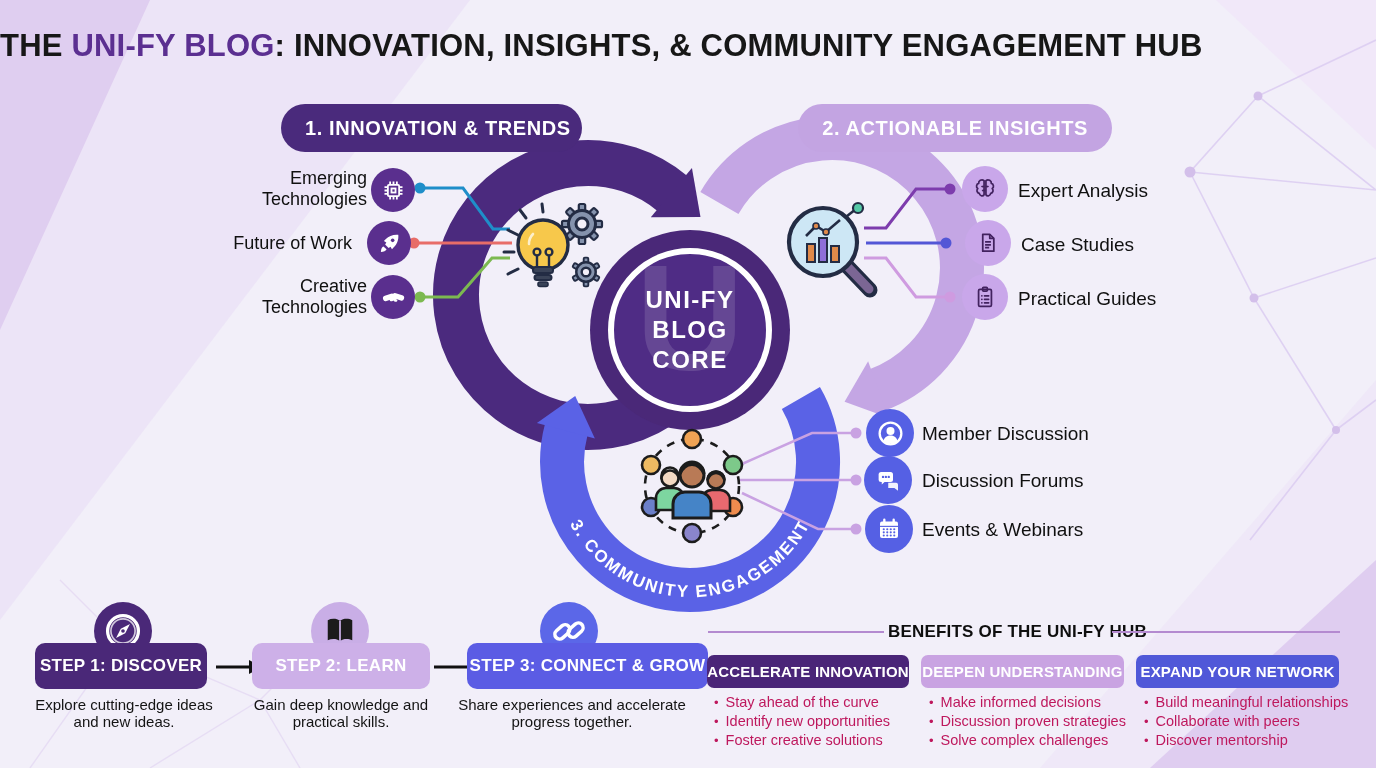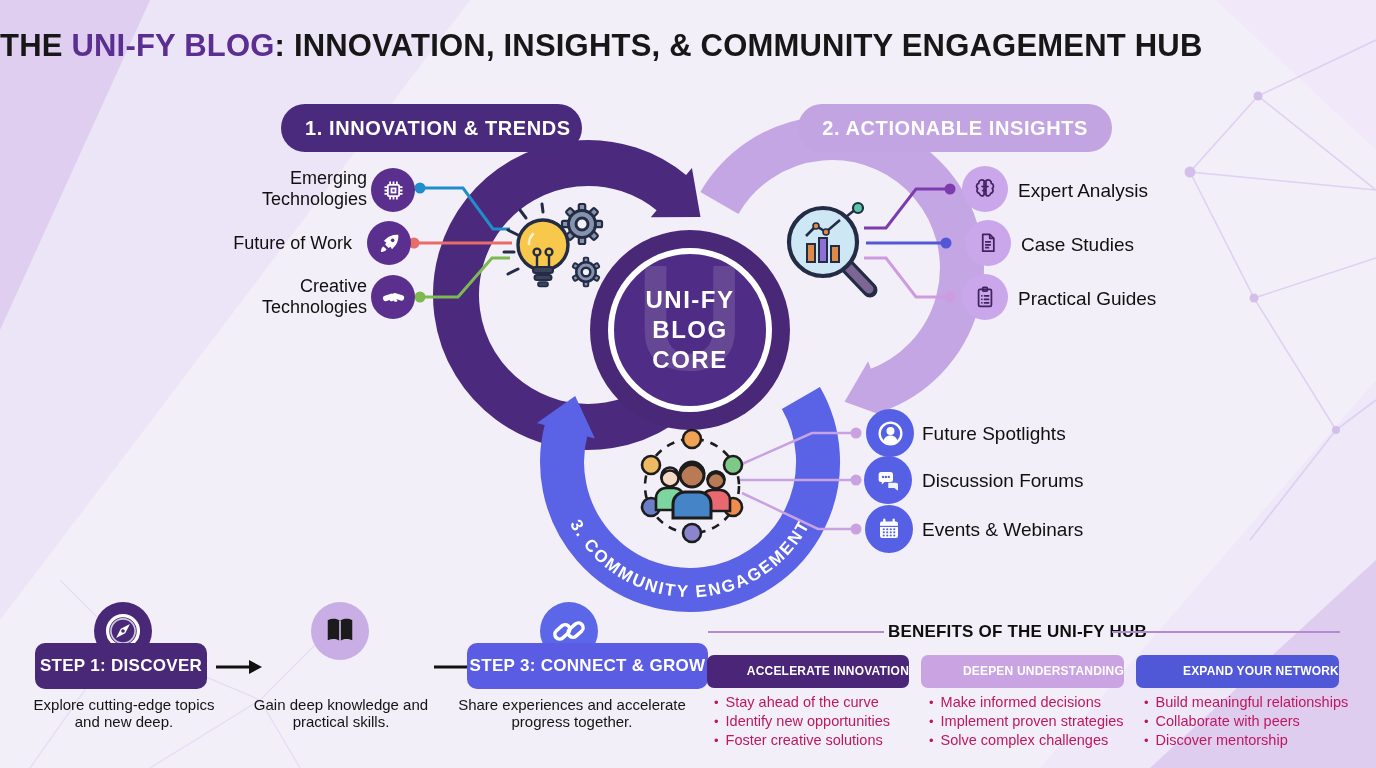--- a/index.html
+++ b/index.html
@@ -38,21 +38,21 @@
   .step-box{position:absolute;top:643px;height:46px;border-radius:10px;color:#fff;font-weight:bold;
         font-size:17px;text-align:center;line-height:46px;letter-spacing:0.3px;}
   .step-icon{position:absolute;top:602px;width:58px;height:58px;border-radius:50%;
         display:flex;align-items:center;justify-content:center;}
   .step-desc{position:absolute;top:696px;text-align:center;font-size:15px;line-height:17px;color:#141414;}
   
   .benefit-heading{position:absolute;left:888px;top:622px;width:220px;text-align:center;
         font-weight:bold;font-size:17px;color:#0e0e0e;letter-spacing:0.2px;white-space:nowrap;}
   .heading-line{position:absolute;top:631px;height:2px;background:#b48ad0;}
   .benefit-pill{position:absolute;top:655px;height:33px;border-radius:7px;color:#fff;font-weight:bold;
-        font-size:12px;text-align:right;line-height:33px;letter-spacing:0.2px;}
+        font-size:15px;text-align:center;line-height:33px;letter-spacing:0.2px;}
   .benefit-list{position:absolute;top:694px;width:215px;margin:0;padding:0;list-style:none;}
   .benefit-list li{font-size:14.5px;line-height:16.5px;color:#be185d;margin-bottom:1.5px;white-space:nowrap;}
   .benefit-list li::before{content:"•";margin:0 7px 0 2px;font-size:13px;}
 </style>
 </head>
 <body>
 
 <div class="canvas">
 
   <svg class="abs" width="1376" height="768" style="left:0;top:0;">
@@ -283,21 +283,21 @@
   </div>
   <div class="tlabel big" style="left:1018px;top:288px;">Practical Guides</div>
 
   <div class="icircle ic-blue" style="left:866px;top:409px;">
     <svg width="31" height="31" viewBox="0 0 24 24">
       <circle cx="12" cy="12" r="8.4" fill="none" stroke="#fff" stroke-width="1.8"></circle>
       <circle cx="12" cy="10" r="3.1" fill="#fff"></circle>
       <path d="M6.4 17.8c1-3 3.2-4.3 5.6-4.3s4.6 1.3 5.6 4.3a8.4 8.4 0 0 1-11.2 0z" fill="#fff"></path>
     </svg>
   </div>
-  <div class="tlabel big" style="left:922px;top:423px;">Future Spotlights</div>
+  <div class="tlabel big" style="left:922px;top:423px;">Member Discussion</div>
 
   <div class="icircle ic-blue" style="left:864px;top:456px;">
     <svg width="30" height="30" viewBox="0 0 24 24">
       <rect x="4.5" y="5.5" width="11.5" height="8" rx="2" fill="#fff"></rect>
       <path d="M7 13.2 L7 15.5 L9.5 13.4z" fill="#fff"></path>
       <circle cx="8" cy="9.5" r="0.95" fill="#5560e4"></circle>
       <circle cx="10.3" cy="9.5" r="0.95" fill="#5560e4"></circle>
       <circle cx="12.6" cy="9.5" r="0.95" fill="#5560e4"></circle>
       <path d="M12.2 14.2h6.3c.8 0 1.5.7 1.5 1.5v4.8l-2.9-2.1h-4.9z" fill="#fff" opacity="0.92"></path>
     </svg>
@@ -330,33 +330,34 @@
 
   <div class="step-icon" style="left:94px;background:#4a2878;">
     <svg width="44" height="44" viewBox="0 0 24 24">
       <circle cx="12" cy="12" r="8.4" stroke="#fff" stroke-width="1.8" fill="none"></circle>
       <circle cx="12" cy="12" r="6.6" stroke="#fff" stroke-width="0.9" fill="none" opacity="0.75"></circle>
       <polygon points="15.8,8.2 13.2,13.2 8.2,15.8 10.8,10.8" fill="#fff"></polygon>
       <circle cx="12" cy="12" r="1" fill="#4a2878"></circle>
     </svg>
   </div>
   <div class="step-box" style="left:35px;width:172px;background:#4a2878;">STEP 1: DISCOVER</div>
-  <div class="step-desc" style="left:25px;width:198px;">Explore cutting-edge topics and new deep.</div>
+  <div class="step-desc" style="left:25px;width:198px;">Explore cutting-edge ideas and new ideas.</div>
 
   <svg class="abs" width="46" height="20" style="left:216px;top:657px;">
     <line x1="0" y1="10" x2="34" y2="10" stroke="#111" stroke-width="3"></line>
     <polygon points="33,3 33,17 46,10" fill="#111"></polygon>
   </svg>
 
   <div class="step-icon" style="left:311px;background:#c9aee6;">
     <svg width="42" height="42" viewBox="0 0 24 24">
       <path d="M12 6.2c-1.8-1.4-4.8-1.5-7-.4v11.5c2.2-1.1 5.2-1 7 .4 1.8-1.4 4.8-1.5 7-.4V5.8c-2.2-1.1-5.2-1-7 .4z" fill="#1b1b1b"></path>
       <line x1="12" y1="6.2" x2="12" y2="17.7" stroke="#c9aee6" stroke-width="1"></line>
     </svg>
   </div>
+  <div class="step-box" style="left:252px;width:178px;background:#cdb0e8;">STEP 2: LEARN</div>
   <div class="step-desc" style="left:242px;width:198px;">Gain deep knowledge and practical skills.</div>
 
   <svg class="abs" width="46" height="20" style="left:434px;top:657px;">
     <line x1="0" y1="10" x2="34" y2="10" stroke="#111" stroke-width="3"></line>
     <polygon points="33,3 33,17 46,10" fill="#111"></polygon>
   </svg>
 
   <div class="step-icon" style="left:540px;background:#5b67e8;">
     <svg width="42" height="42" viewBox="0 0 24 24" fill="none" stroke="#fff" stroke-width="2">
       <rect x="3.4" y="9.8" width="9.6" height="5.4" rx="2.7" transform="rotate(-42 8.2 12.5)"></rect>
@@ -374,21 +375,21 @@
   <div class="benefit-pill" style="left:921px;width:203px;background:#c9a3e2;">DEEPEN UNDERSTANDING</div>
   <div class="benefit-pill" style="left:1136px;width:203px;background:#5058d8;">EXPAND YOUR NETWORK</div>
 
   <ul class="benefit-list" style="left:712px;">
     <li>Stay ahead of the curve</li>
     <li>Identify new opportunities</li>
     <li>Foster creative solutions</li>
   </ul>
   <ul class="benefit-list" style="left:927px;">
     <li>Make informed decisions</li>
-    <li>Implement proven strategies</li>
+    <li>Discussion proven strategies</li>
     <li>Solve complex challenges</li>
   </ul>
   <ul class="benefit-list" style="left:1142px;">
     <li>Build meaningful relationships</li>
     <li>Collaborate with peers</li>
     <li>Discover mentorship</li>
   </ul>
 
 </div>
 

